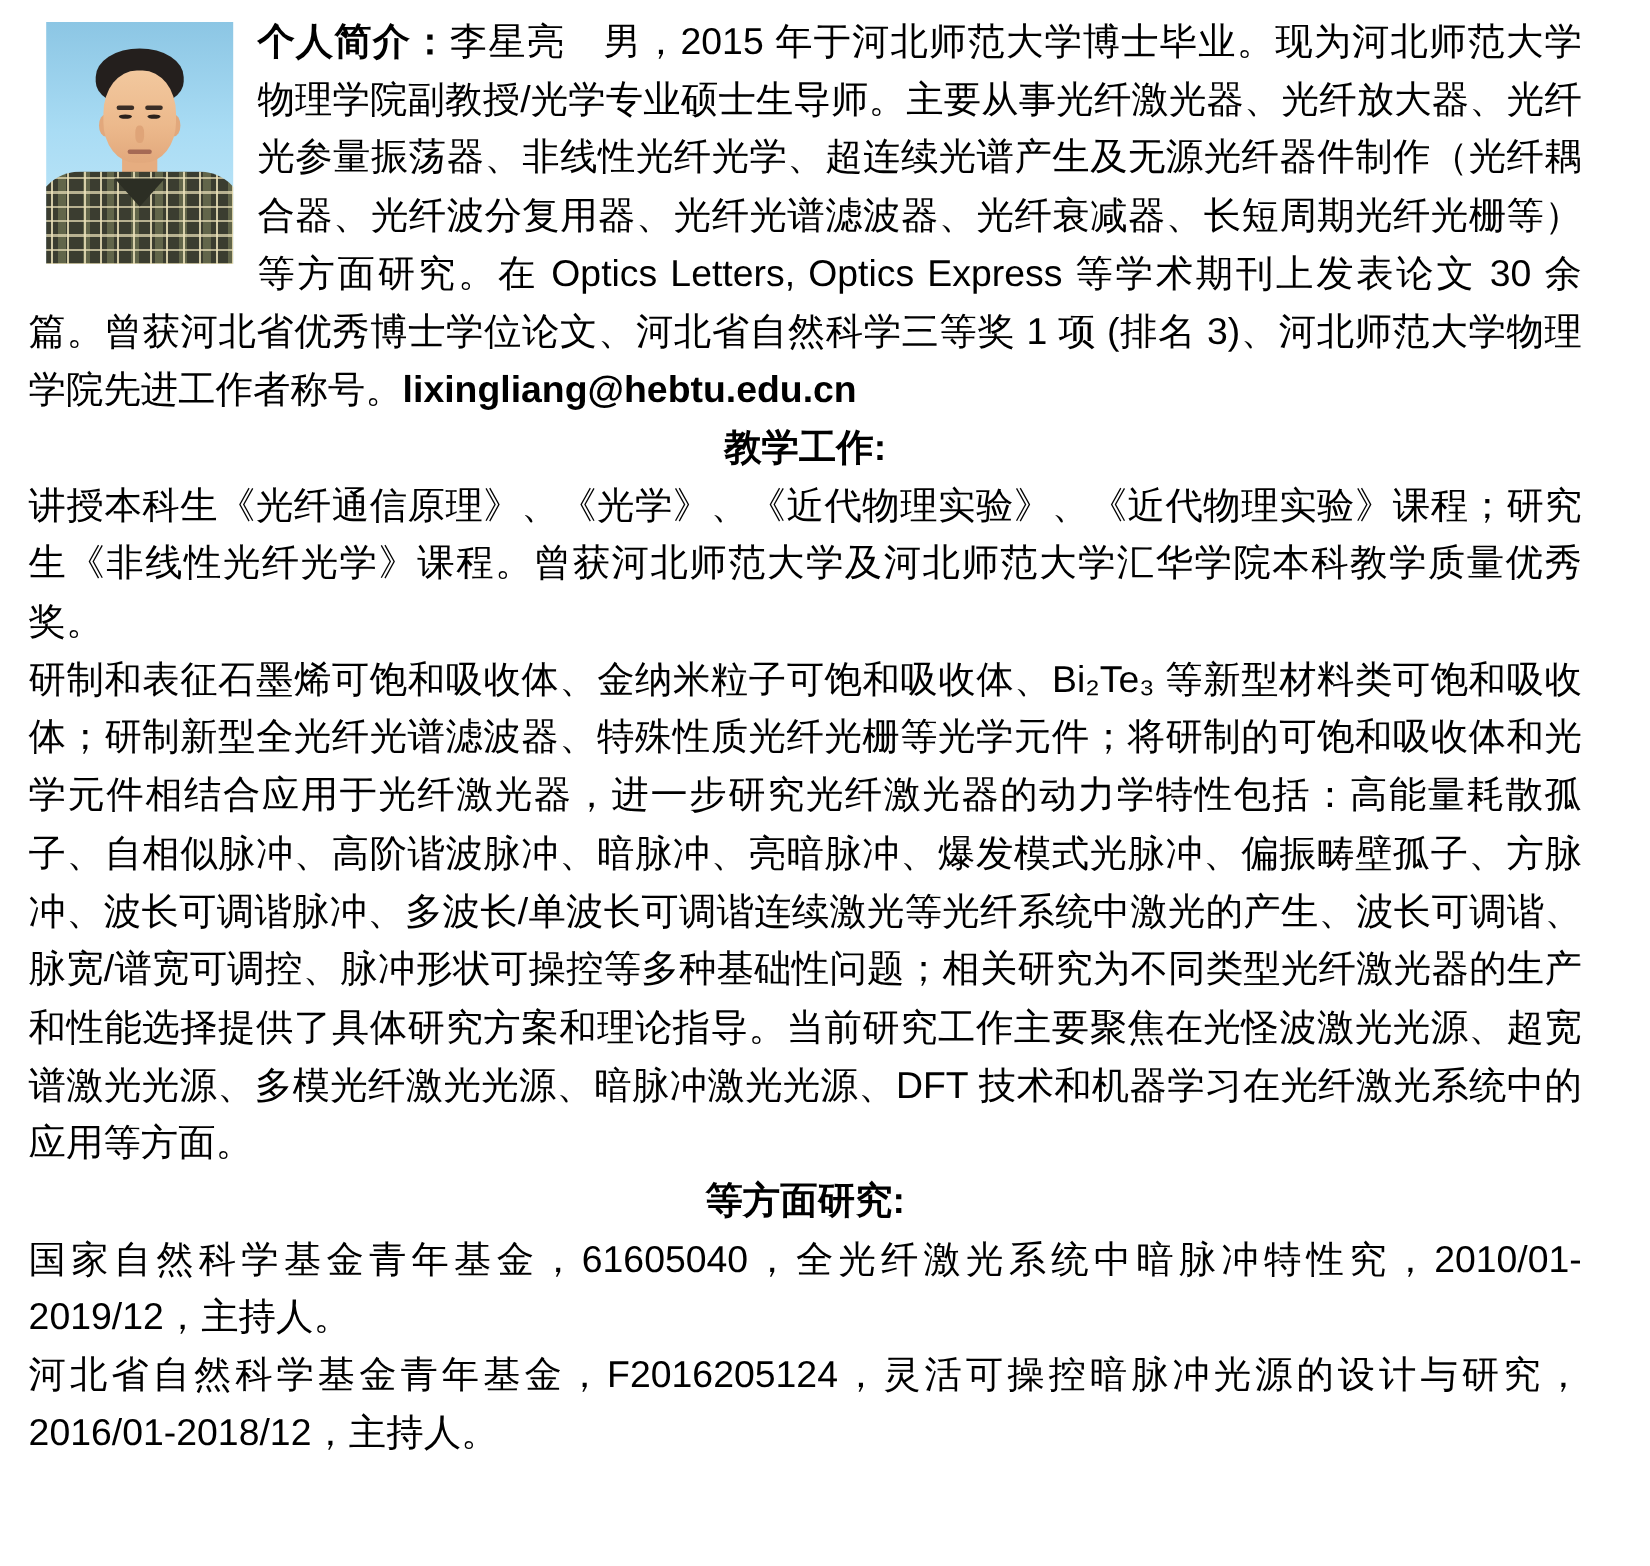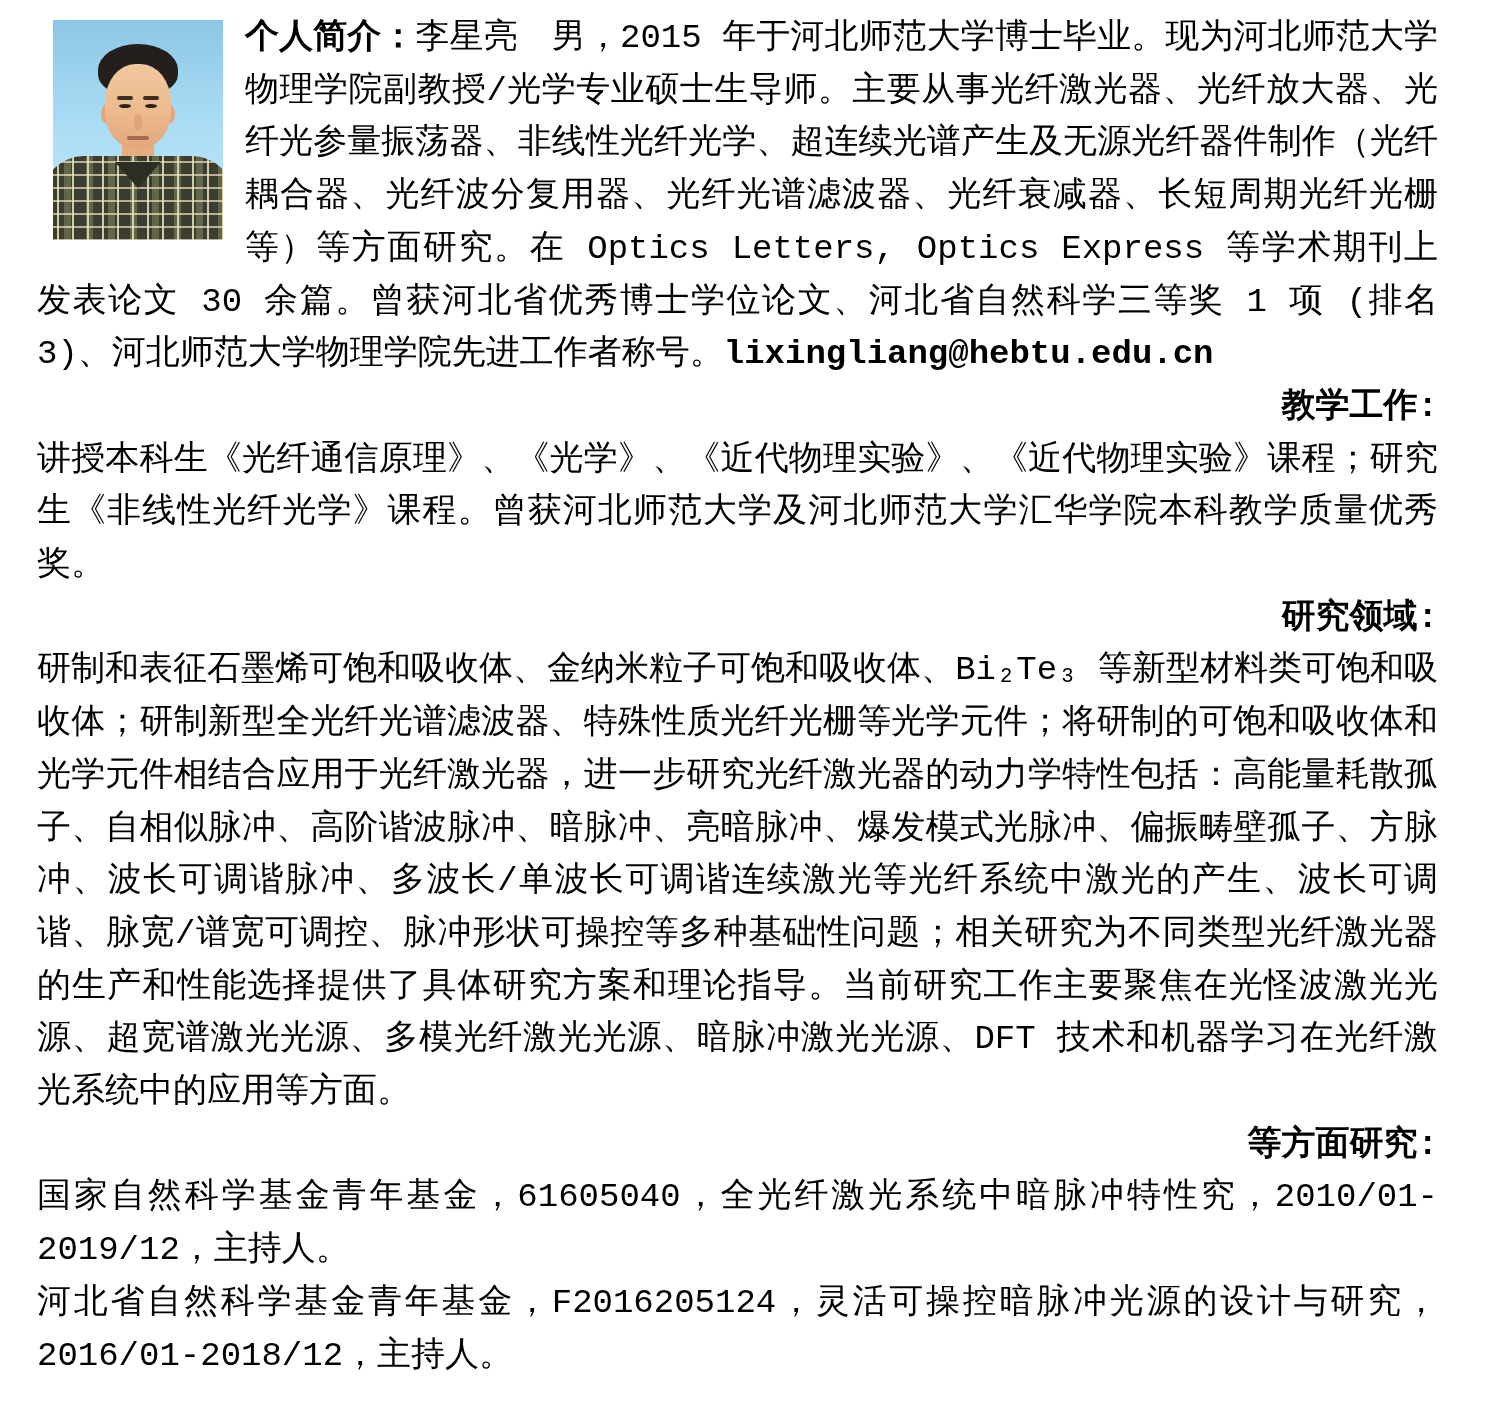--- a/index.html
+++ b/index.html
@@ -4,38 +4,38 @@
 <style>
   html, body {
     margin: 0;
     padding: 0;
     background: #ffffff;
   }
   .doc {
     width: 1500px;
     height: 1424px;
     box-sizing: border-box;
-    padding: 12px 62px 0 37px;
+    padding: 12px 62px 0 26px;
     overflow: hidden;
     background: #ffffff;
     color: #000000;
-    font-family: Liberation Mono, monospace;
+    font-family: Liberation Sans, sans-serif;
     font-size: 34px;
     line-height: 52.7px;
     text-align: justify;
   }
   .doc p, .doc h2 {
     margin: 0;
     padding: 0;
     font-size: 34px;
     line-height: 52.7px;
   }
   .doc h2 {
     font-weight: bold;
-    text-align: right;
+    text-align: center;
   }
   .b { font-weight: bold; }
 
   
   .photo {
     float: left;
     width: 170px;
     height: 220px;
     margin: 8px 22px 4px 16px;
     position: relative;
@@ -166,20 +166,19 @@
         <span class="eye right"></span>
         <span class="nose"></span>
         <span class="mouth"></span>
       </span>
     </span><span class="b">个人简介：</span><span>李星亮　男，2015 年于河北师范大学博士毕业。现为河北师范大学物理学院副教授/光学专业硕士生导师。主要从事光纤激光器、光纤放大器、光纤光参量振荡器、非线性光纤光学、超连续光谱产生及无源光纤器件制作（光纤耦合器、光纤波分复用器、光纤光谱滤波器、光纤衰减器、长短周期光纤光栅等）等方面研究。在 Optics Letters, Optics Express 等学术期刊上发表论文 30 余篇。曾获河北省优秀博士学位论文、河北省自然科学三等奖 1 项 (排名 3)、河北师范大学物理学院先进工作者称号。</span><span class="b">lixingliang@hebtu.edu.cn</span>
   </p>
 
   <h2>教学工作:</h2>
   <p>讲授本科生《光纤通信原理》、《光学》、《近代物理实验》、《近代物理实验》课程；研究生《非线性光纤光学》课程。曾获河北师范大学及河北师范大学汇华学院本科教学质量优秀奖。</p>
 
-  <h2>研究领域:</h2>
   <p>研制和表征石墨烯可饱和吸收体、金纳米粒子可饱和吸收体、Bi₂Te₃ 等新型材料类可饱和吸收体；研制新型全光纤光谱滤波器、特殊性质光纤光栅等光学元件；将研制的可饱和吸收体和光学元件相结合应用于光纤激光器，进一步研究光纤激光器的动力学特性包括：高能量耗散孤子、自相似脉冲、高阶谐波脉冲、暗脉冲、亮暗脉冲、爆发模式光脉冲、偏振畴壁孤子、方脉冲、波长可调谐脉冲、多波长/单波长可调谐连续激光等光纤系统中激光的产生、波长可调谐、脉宽/谱宽可调控、脉冲形状可操控等多种基础性问题；相关研究为不同类型光纤激光器的生产和性能选择提供了具体研究方案和理论指导。当前研究工作主要聚焦在光怪波激光光源、超宽谱激光光源、多模光纤激光光源、暗脉冲激光光源、DFT 技术和机器学习在光纤激光系统中的应用等方面。</p>
 
   <h2>等方面研究:</h2>
   <p>国家自然科学基金青年基金，61605040，全光纤激光系统中暗脉冲特性究，2010/01-2019/12，主持人。</p>
   <p>河北省自然科学基金青年基金，F2016205124，灵活可操控暗脉冲光源的设计与研究，2016/01-2018/12，主持人。</p>
 
 </div>
 
 </body></html>

